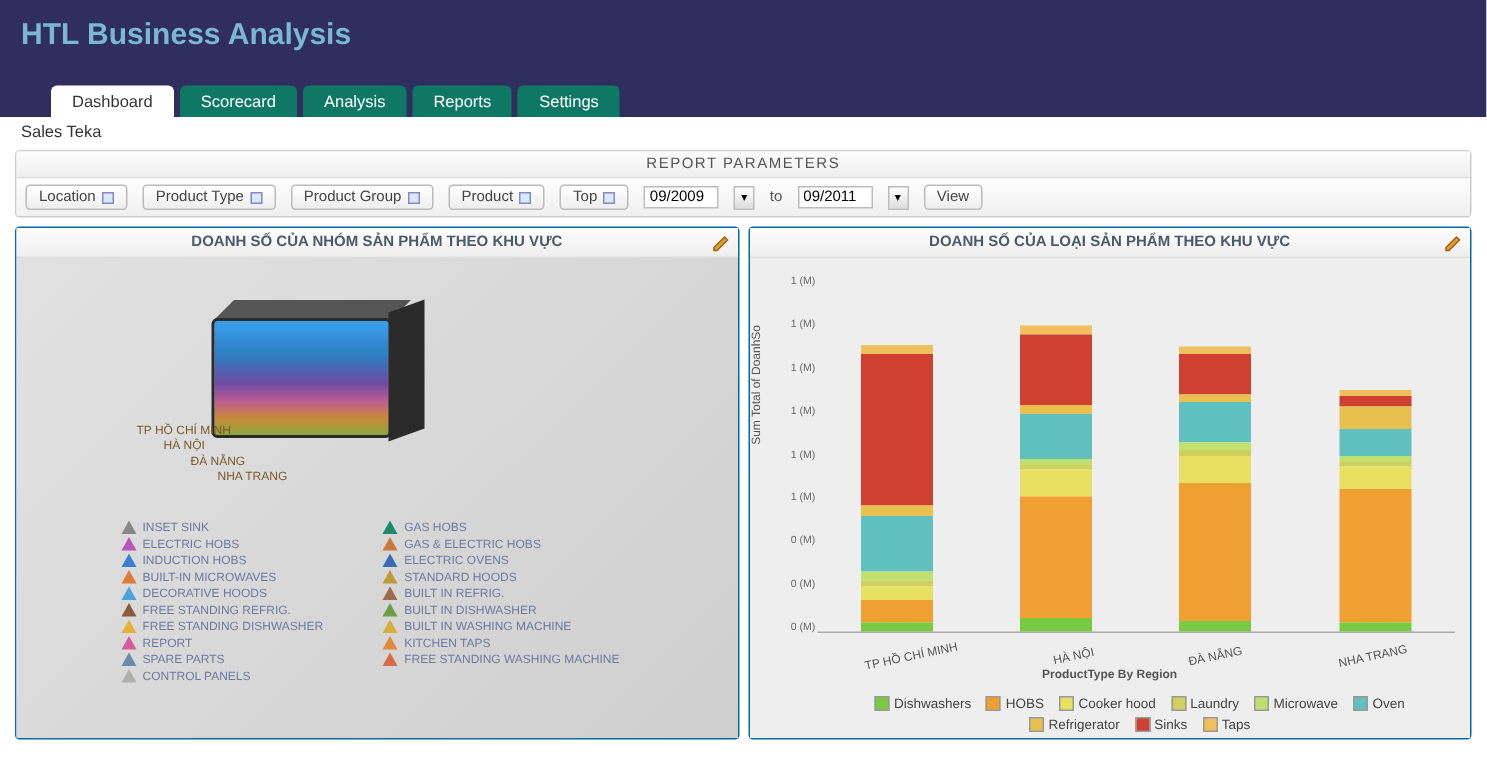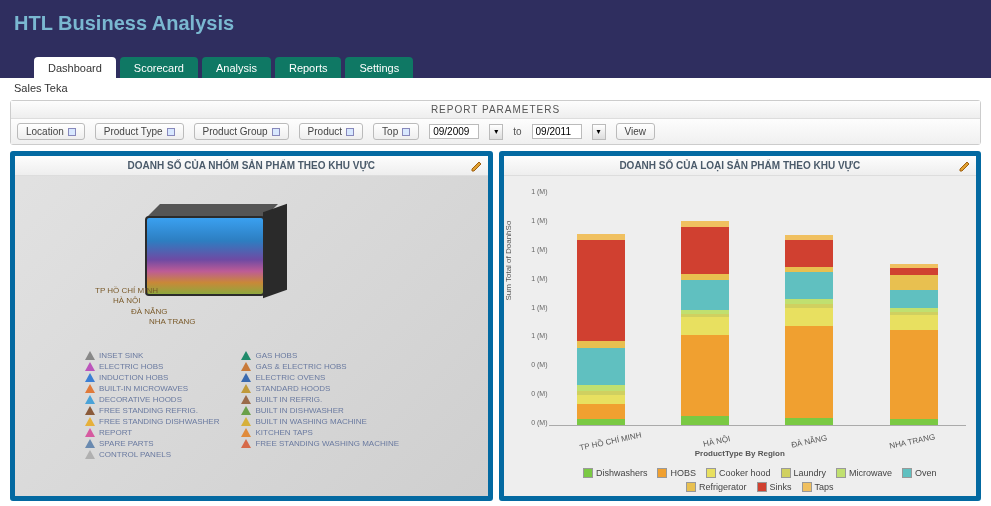--- a/index.html
+++ b/index.html
@@ -12,31 +12,31 @@
   .tab.inactive { background: #0f7864; color: #fff; }
   .subheader { padding: 4px 14px; font-size: 11px; color: #333; }
   .params-bar { border: 1px solid #ccc; border-radius: 3px; margin: 2px 10px; }
   .params-title { text-align: center; font-size: 10px; color: #555; padding: 3px 0; background: linear-gradient(#fdfdfd,#eee); border-bottom: 1px solid #ddd; letter-spacing: 1px; }
   .params-row { display: flex; gap: 10px; padding: 4px 6px; align-items: center; background: linear-gradient(#fdfdfd,#f0f0f0); }
   .param-btn { border: 1px solid #bbb; background: linear-gradient(#fff,#eee); padding: 2px 8px; border-radius: 3px; display: inline-flex; align-items: center; gap: 4px; font-size: 10px; color: #444; cursor: pointer; }
   .param-btn .dd { width: 8px; height: 8px; border: 1px solid #88b; background: #d8e8ff; }
   .date-input { border: 1px solid #bbb; font-size: 10px; padding: 1px 3px; width: 50px; background: #fff; }
   .date-dd { width: 14px; height: 16px; border: 1px solid #bbb; background: linear-gradient(#fff,#ddd); display:inline-flex; align-items:center; justify-content:center; font-size:8px; cursor:pointer; }
   .panels { display: flex; gap: 6px; padding: 4px 10px; }
-  .panel { flex: 1; border: 5px solid #0369a1; border-radius: 3px; background: #f4f4f4; position: relative; }
+  .panel { flex: 1; border: 1px solid #0369a1; border-radius: 3px; background: #f4f4f4; position: relative; }
   .panel-title { text-align: center; font-size: 10px; font-weight: bold; color: #4a5a6a; padding: 4px 0; border-bottom: 1px solid #ddd; background: linear-gradient(#fdfdfd,#eee); }
   .panel-icon { position: absolute; right: 4px; top: 3px; width: 14px; height: 14px; display:flex; align-items:center; justify-content:center; cursor:pointer; }
   .panel-body { padding: 4px; height: 320px; background: #dadada; background-image: linear-gradient(135deg, rgba(255,255,255,0.2) 0%, rgba(0,0,0,0.05) 100%); position: relative; overflow: hidden; }
   
   .box3d { position: absolute; left: 130px; top: 30px; width: 150px; height: 100px; }
   .box3d .front { position:absolute; left:0; top:10px; width:120px; height:80px; background: linear-gradient(#3aa0f0 0%, #2d7ec1 30%, #6f4aa3 55%, #bd5c96 70%, #c98838 85%, #8ea83e 100%); border:2px solid #2b2b2b; border-radius:4px; }
   .box3d .side { position:absolute; left:118px; top:2px; width:24px; height:86px; background:#2a2a2a; transform: skewY(-20deg); }
   .box3d .top { position:absolute; left:8px; top:-2px; width:118px; height:14px; background:#555; transform: skewX(-45deg); }
   .box-labels { position:absolute; left: 80px; top: 110px; font-size: 8px; color: #7a5a2a; line-height: 1.3; }
-  .left-legend { position:absolute; left: 70px; top: 175px; display:flex; gap: 22px; font-size: 8px; color: #6a7aa0; }
+  .left-legend { position:absolute; left: 70px; top: 175px; display:flex; gap: 40px; font-size: 8px; color: #6a7aa0; }
   .left-legend ul { list-style:none; }
   .left-legend li { display:flex; align-items:center; gap:4px; margin-bottom:2px; white-space:nowrap; }
   .tri { width:0; height:0; border-left:5px solid transparent; border-right:5px solid transparent; border-bottom:9px solid #888; }
   
   .chart-area { position:absolute; left: 45px; right: 10px; top: 12px; bottom: 70px; border-bottom: 1px solid #aaa; display:flex; align-items:flex-end; justify-content:space-around; }
   .ylab { position:absolute; left: 4px; top: 50%; transform: rotate(-90deg) translateX(50%); transform-origin: left; font-size: 8px; color: #555; white-space:nowrap; }
   .yticks { position:absolute; left: 18px; top: 12px; bottom: 70px; width: 26px; display:flex; flex-direction:column; justify-content:space-between; font-size:7px; color:#666; text-align:right; }
   .bar { width: 48px; display:flex; flex-direction:column-reverse; }
   .seg { width: 100%; }
   .xticks { position:absolute; left:45px; right:10px; bottom: 50px; display:flex; justify-content:space-around; font-size:8px; color:#555; }

